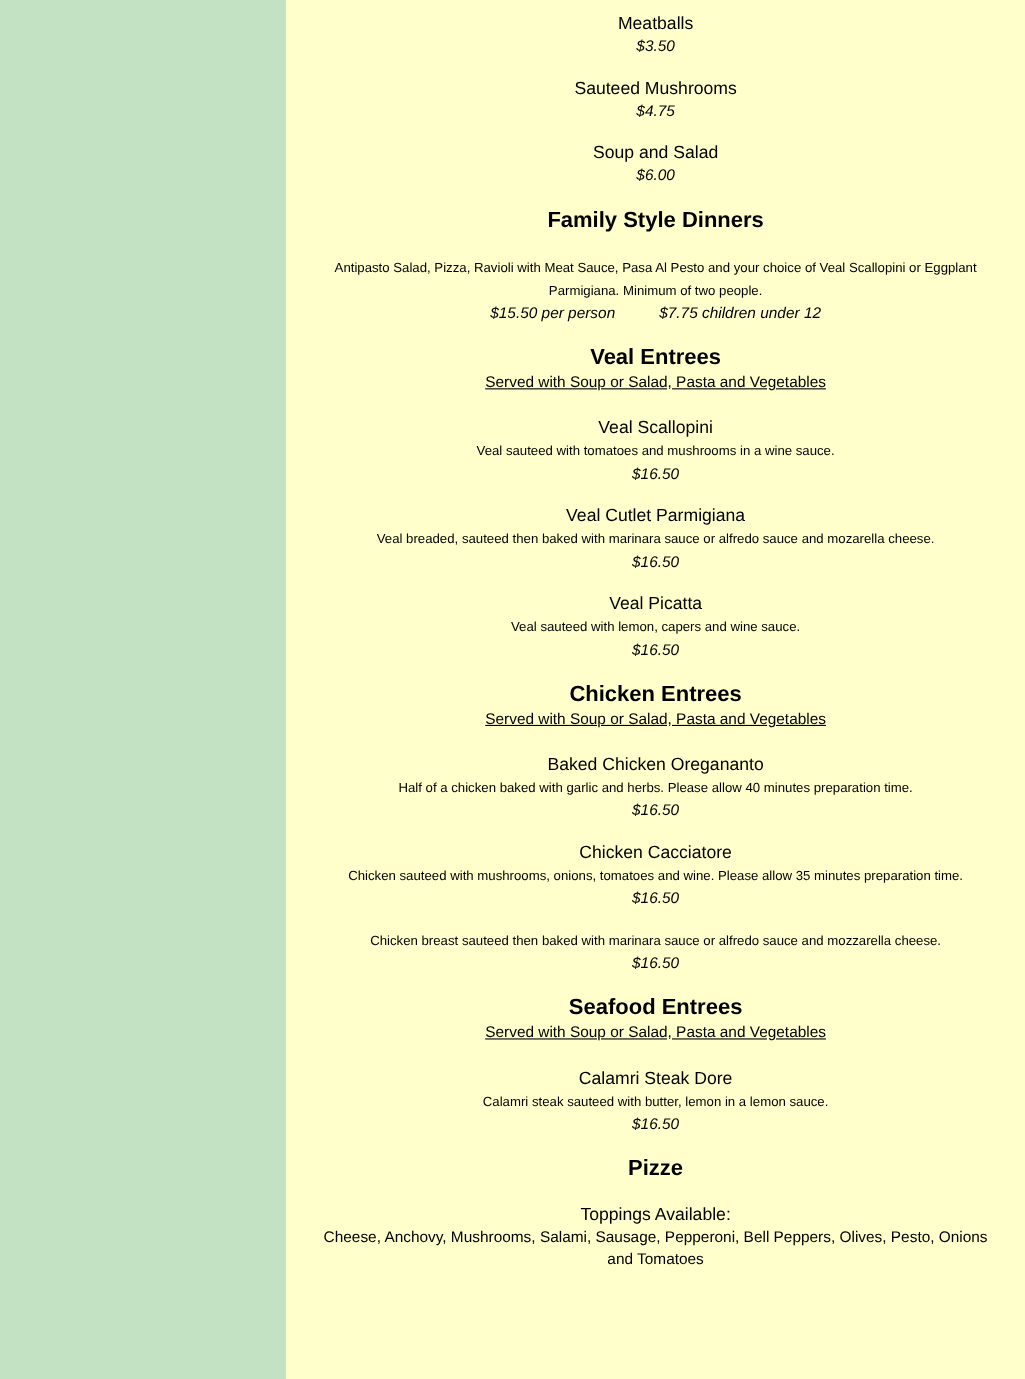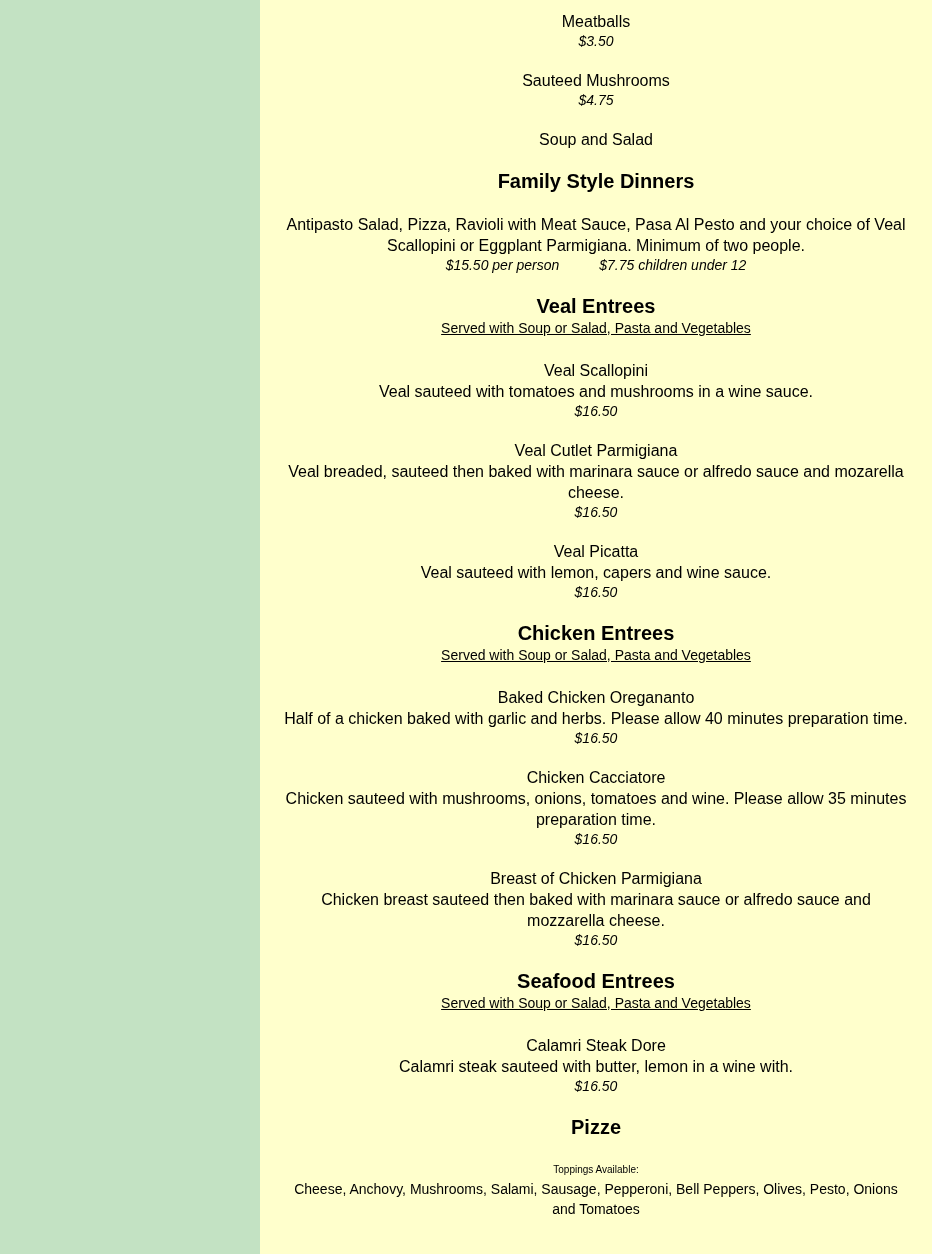--- a/index.html
+++ b/index.html
@@ -25,21 +25,21 @@
     padding: 11px 21px 16px;
     text-align: center;
     box-sizing: border-box;
   }
   .menu-item {
     font-size: 16px;
     line-height: 21px;
     margin: 0 0 19px 0;
   }
   .item-name { font-size: 16px; line-height: 21px; }
-  .item-desc { font-size: 16px; line-height: 21px; }
+  .item-desc { font-size: 12px; line-height: 21px; }
   .item-prices {
     font-size: 14px;
     line-height: 19px;
     font-style: italic;
     text-align: center;
   }
   .item-prices .price-part { margin: 0 20px; }
   .item-prices .price-part:only-child { margin: 0; }
   .section-head { margin: 0 0 21px 0; }
   .section-title {
@@ -47,21 +47,21 @@
     line-height: 24px;
     font-weight: bold;
     margin: 0;
   }
   .section-subtitle {
     font-size: 14px;
     line-height: 21px;
     text-decoration: underline;
   }
   .menu-note { margin: 0 0 19px 0; }
-  .note-label { font-size: 10px; line-height: 19px; }
+  .note-label { font-size: 16px; line-height: 19px; }
   .note-text  { font-size: 14px; line-height: 20px; }
 </style>
 </head>
 <body style="color: rgb(0, 0, 0);">
 
 <div class="layout">
   <aside class="sidebar" style="background: rgb(195, 226, 195);"></aside>
   <main class="content" id="menu-content" style="background: rgb(255, 255, 204);">
   <div class="menu-item">
     <div class="item-name">Meatballs</div>
@@ -71,20 +71,21 @@
 
   <div class="menu-item">
     <div class="item-name">Sauteed Mushrooms</div>
 
     <div class="item-prices"><span class="price-part">$4.75</span></div>
   </div>
 
   <div class="menu-item">
     <div class="item-name">Soup and Salad</div>
 
+    <div class="item-prices"><span class="price-part">$6.00</span></div>
   </div>
 
   <div class="section-head">
     <h2 class="section-title">Family Style Dinners</h2>
 
   </div>
 
   <div class="menu-item">
 
     <div class="item-desc">Antipasto Salad, Pizza, Ravioli with Meat Sauce, Pasa Al Pesto and your choice of Veal Scallopini or Eggplant Parmigiana. Minimum of two people.</div>
@@ -125,33 +126,32 @@
     <div class="item-prices"><span class="price-part">$16.50</span></div>
   </div>
 
   <div class="menu-item">
     <div class="item-name">Chicken Cacciatore</div>
     <div class="item-desc">Chicken sauteed with mushrooms, onions, tomatoes and wine. Please allow 35 minutes preparation time.</div>
     <div class="item-prices"><span class="price-part">$16.50</span></div>
   </div>
 
   <div class="menu-item">
-    <div class="item-name">Breast of Chicken Parmigiana</div>
     <div class="item-desc">Chicken breast sauteed then baked with marinara sauce or alfredo sauce and mozzarella cheese.</div>
     <div class="item-prices"><span class="price-part">$16.50</span></div>
   </div>
 
   <div class="section-head">
     <h2 class="section-title">Seafood Entrees</h2>
     <div class="section-subtitle">Served with Soup or Salad, Pasta and Vegetables</div>
   </div>
 
   <div class="menu-item">
     <div class="item-name">Calamri Steak Dore</div>
-    <div class="item-desc">Calamri steak sauteed with butter, lemon in a wine with.</div>
+    <div class="item-desc">Calamri steak sauteed with butter, lemon in a lemon sauce.</div>
     <div class="item-prices"><span class="price-part">$16.50</span></div>
   </div>
 
   <div class="section-head">
     <h2 class="section-title">Pizze</h2>
 
   </div>
 
   <div class="menu-note">
     <div class="note-label">Toppings Available:</div>

